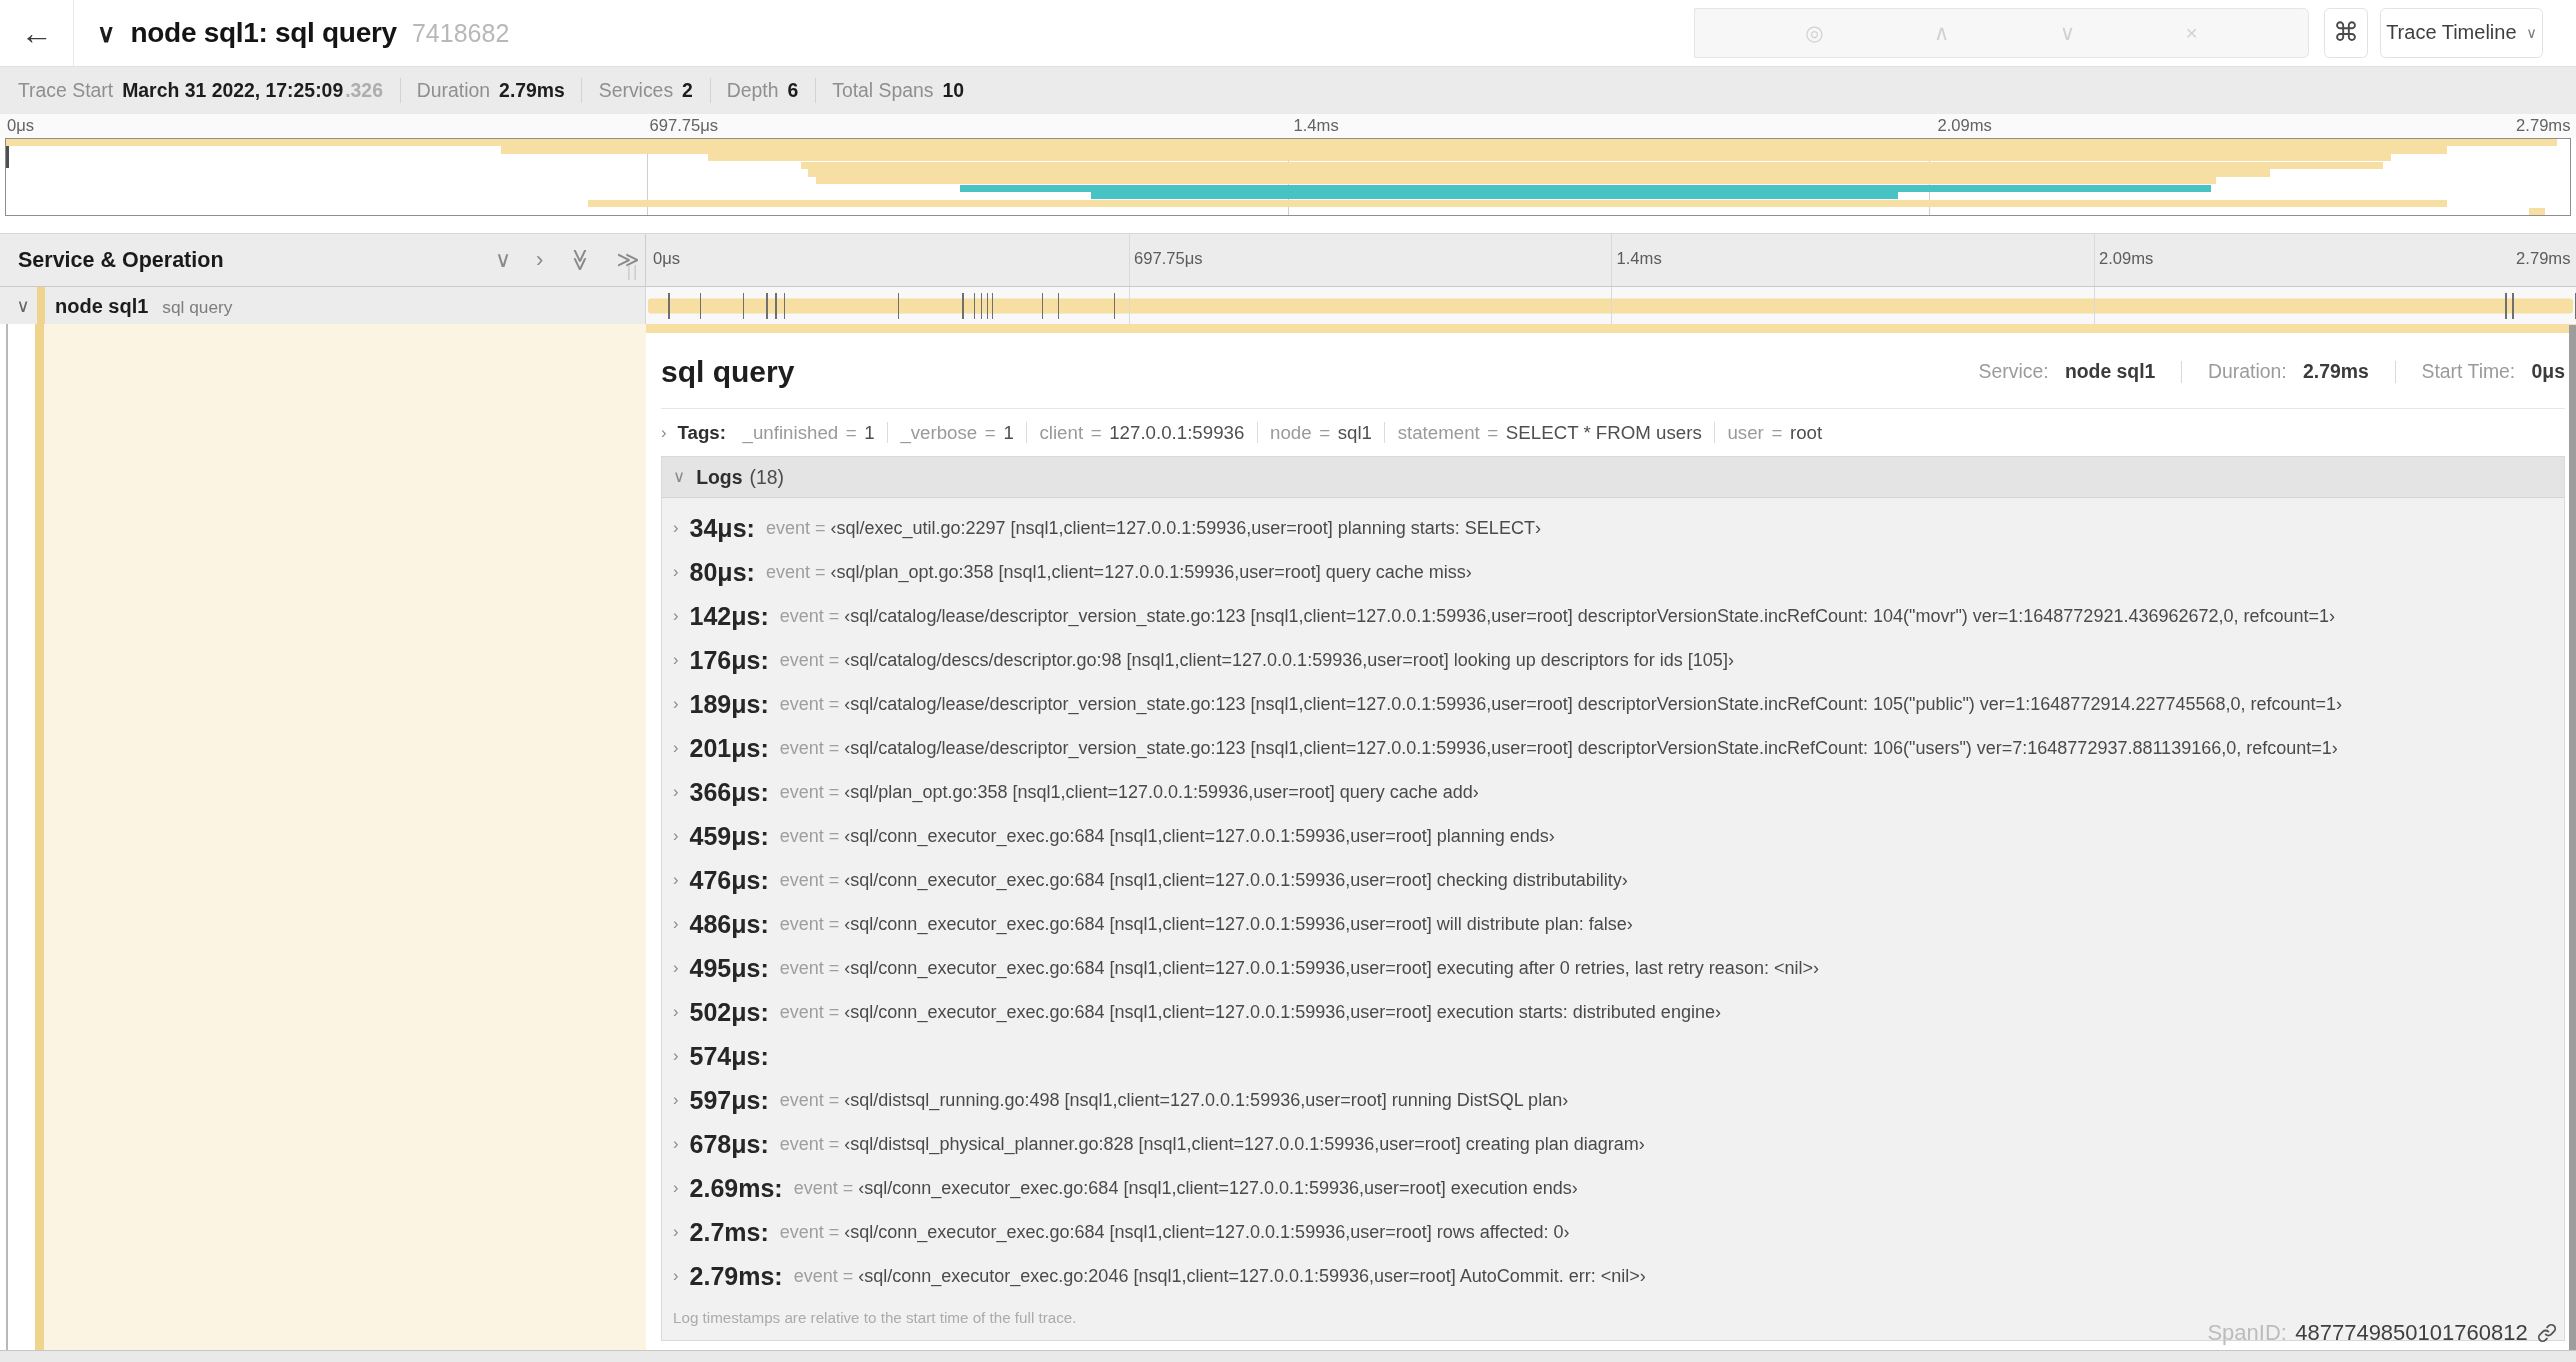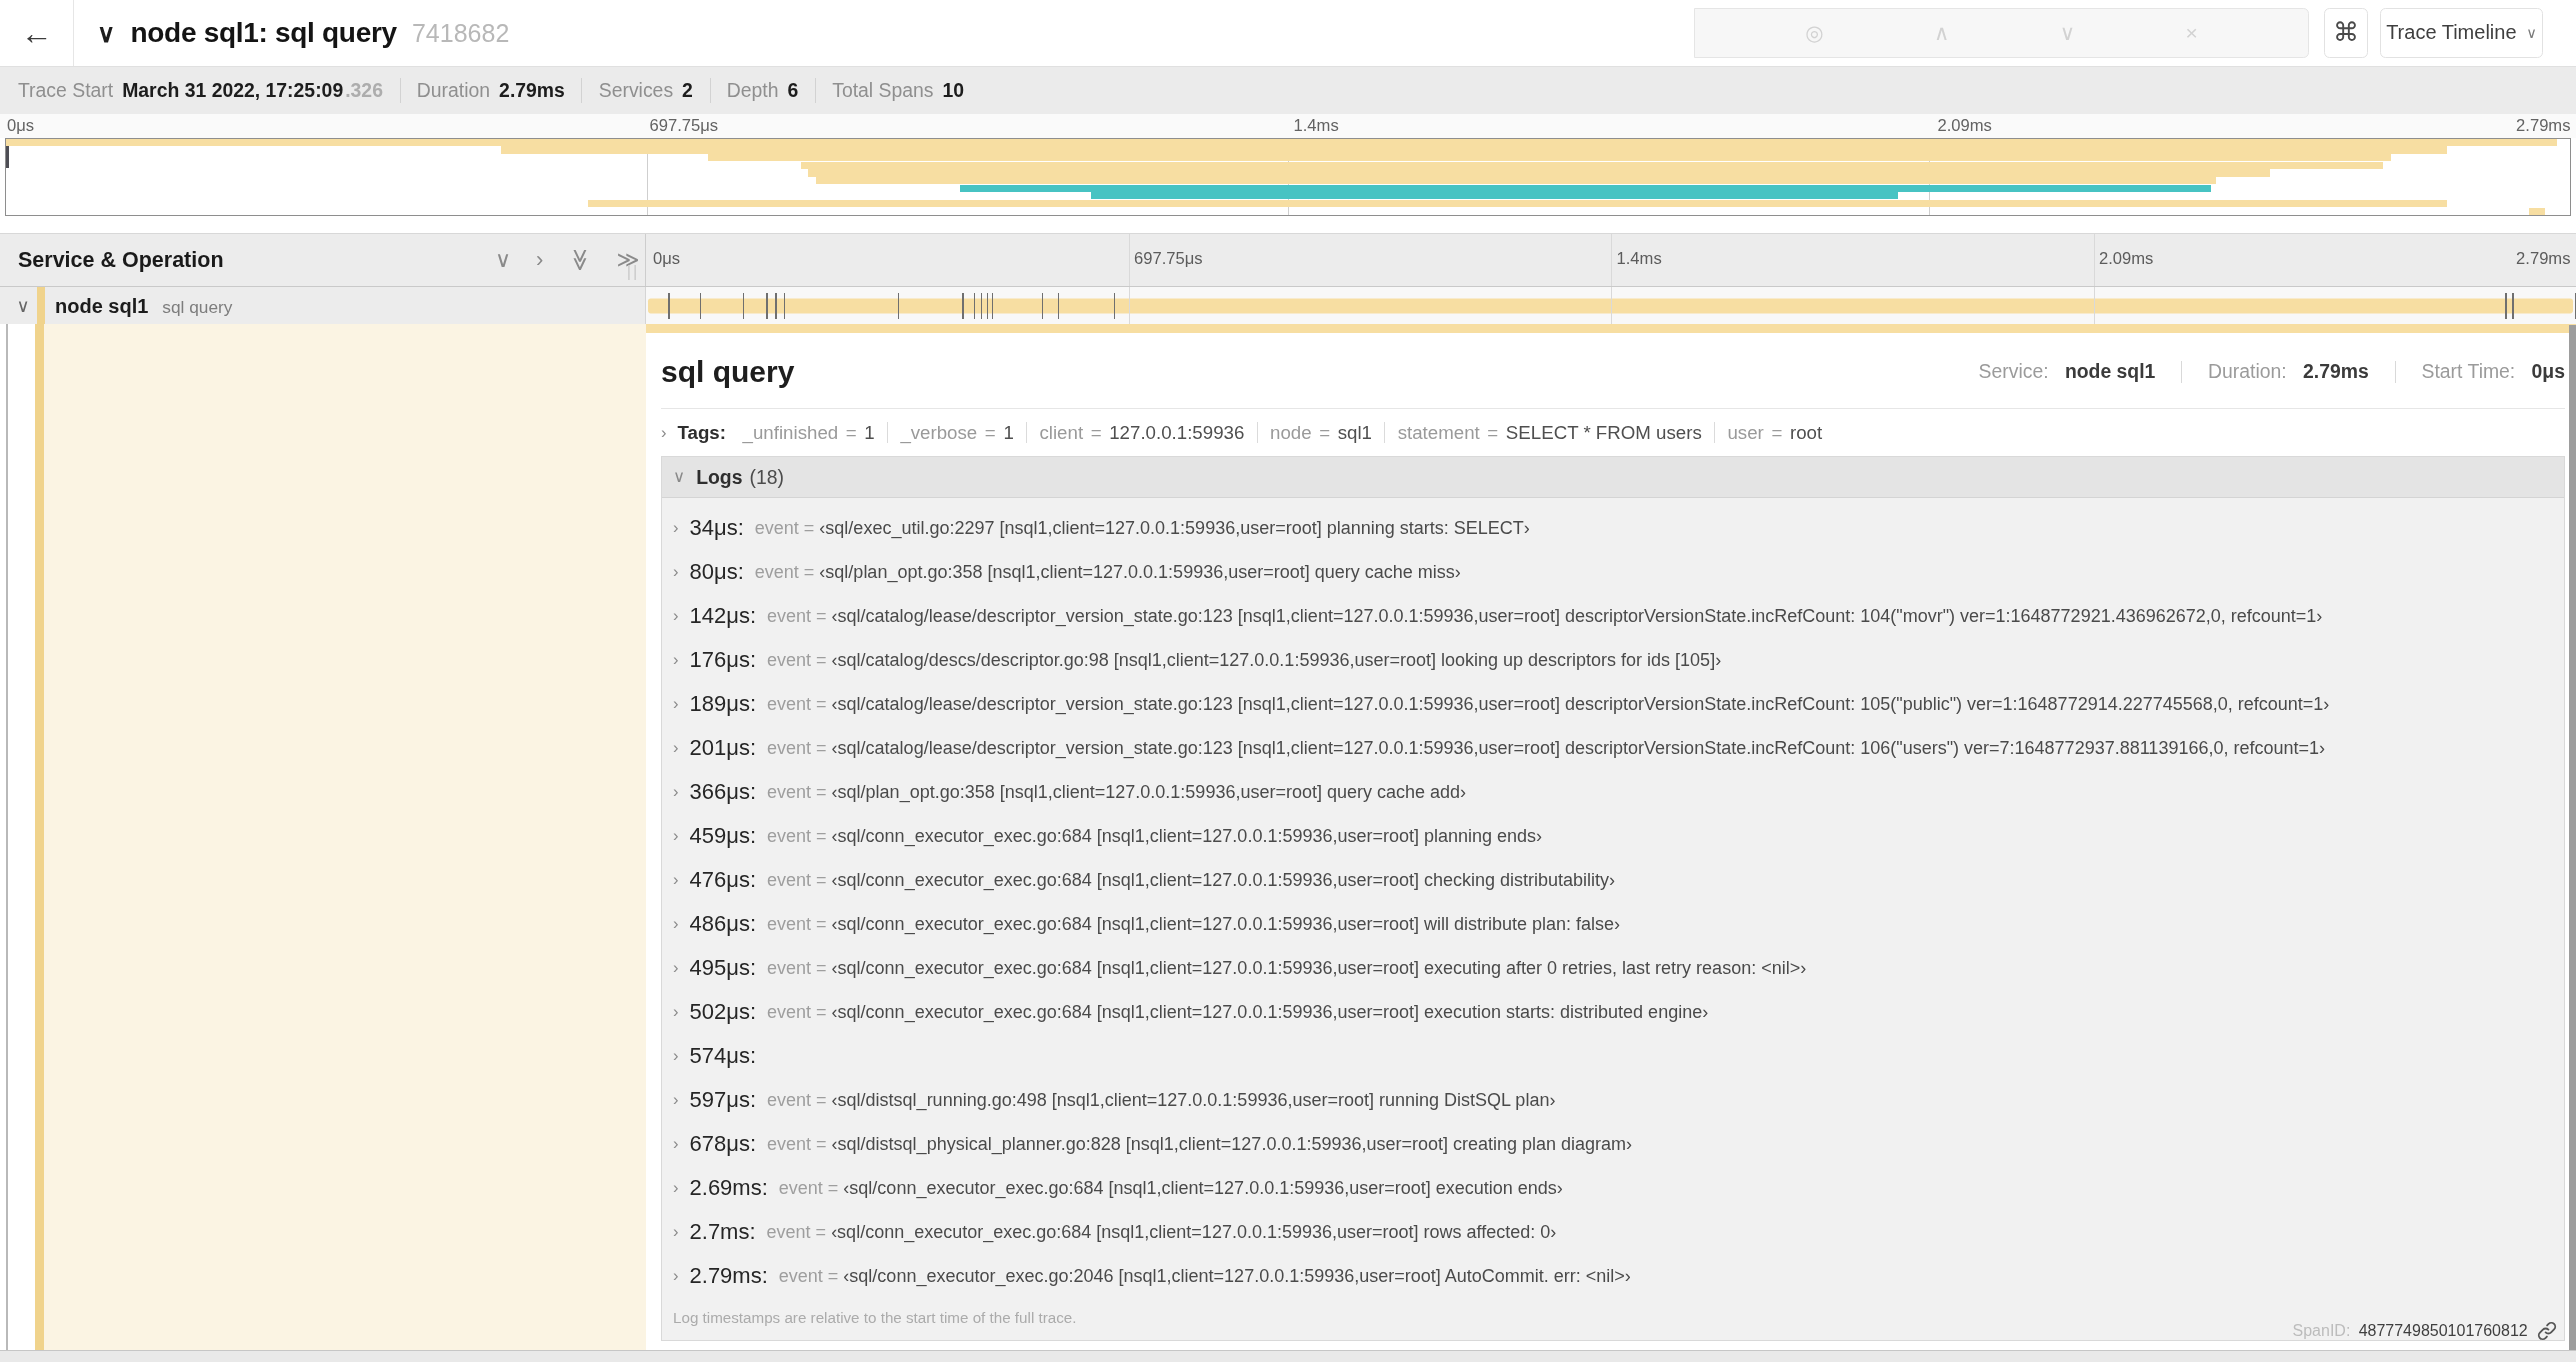--- a/index.html
+++ b/index.html
@@ -86,26 +86,26 @@
   .tag-key{color:#9A9A9A;}
   .tag-eq{color:#9A9A9A;}
   .tag-val{color:#4f4f4f;}
   .tag-sep{width:0.7px;height:21px;background:#DBDBDB;margin:0 12.5px;}
   .logs-box{margin-top:8.3px;border:0.7px solid #D9D9D9;}
   .logs-head{height:40px;background:#E4E4E4;border-bottom:0.7px solid #D4D4D4;display:flex;align-items:center;padding-left:11px;font-size:19.4px;cursor:pointer;}
   .logs-title{font-weight:700;color:#2e2e2e;margin-right:7px;}
   .logs-count{color:#4c4c4c;}
   .logs-list{background:#F1F1F1;padding:8.3px 0 0 0;}
   .log-row{height:44px;display:flex;align-items:center;padding-left:11px;cursor:pointer;white-space:nowrap;overflow:hidden;}
-  .log-time{font-weight:400;color:#262626;font-size:22px;margin-right:11px;}
+  .log-time{font-weight:700;color:#262626;font-size:25px;margin-right:11px;}
   .log-text{font-size:18px;color:#4a4a4a;}
   .log-key{color:#9E9E9E;}
   .log-eq{color:#9E9E9E;}
   .logs-note{font-size:15.2px;color:#ABABAB;padding:11px 0 14px 11px;background:#F1F1F1;}
-  .spanid-row{position:absolute;right:18px;top:996px;display:flex;align-items:center;gap:8.3px;font-size:16px;}
+  .spanid-row{position:absolute;right:18px;top:996px;display:flex;align-items:center;gap:8.3px;font-size:22px;}
   .spanid-label{color:#BCBCBC;}
   .spanid-value{color:#3f3f3f;}
   .link-icon{width:22px;height:22px;cursor:pointer;}
   .bottom-strip{position:absolute;left:0;top:1350px;width:100%;height:12.5px;background:#E9E9E9;border-top:0.7px solid #C6C6C6;box-sizing:border-box;}
 </style>
 </head>
 <body>
 
 <div id="app" style="--tan: #F7DEA2; --accent: #F0D38C; --cream: #FBF4E3; --teal: #47C3C3;">
 

